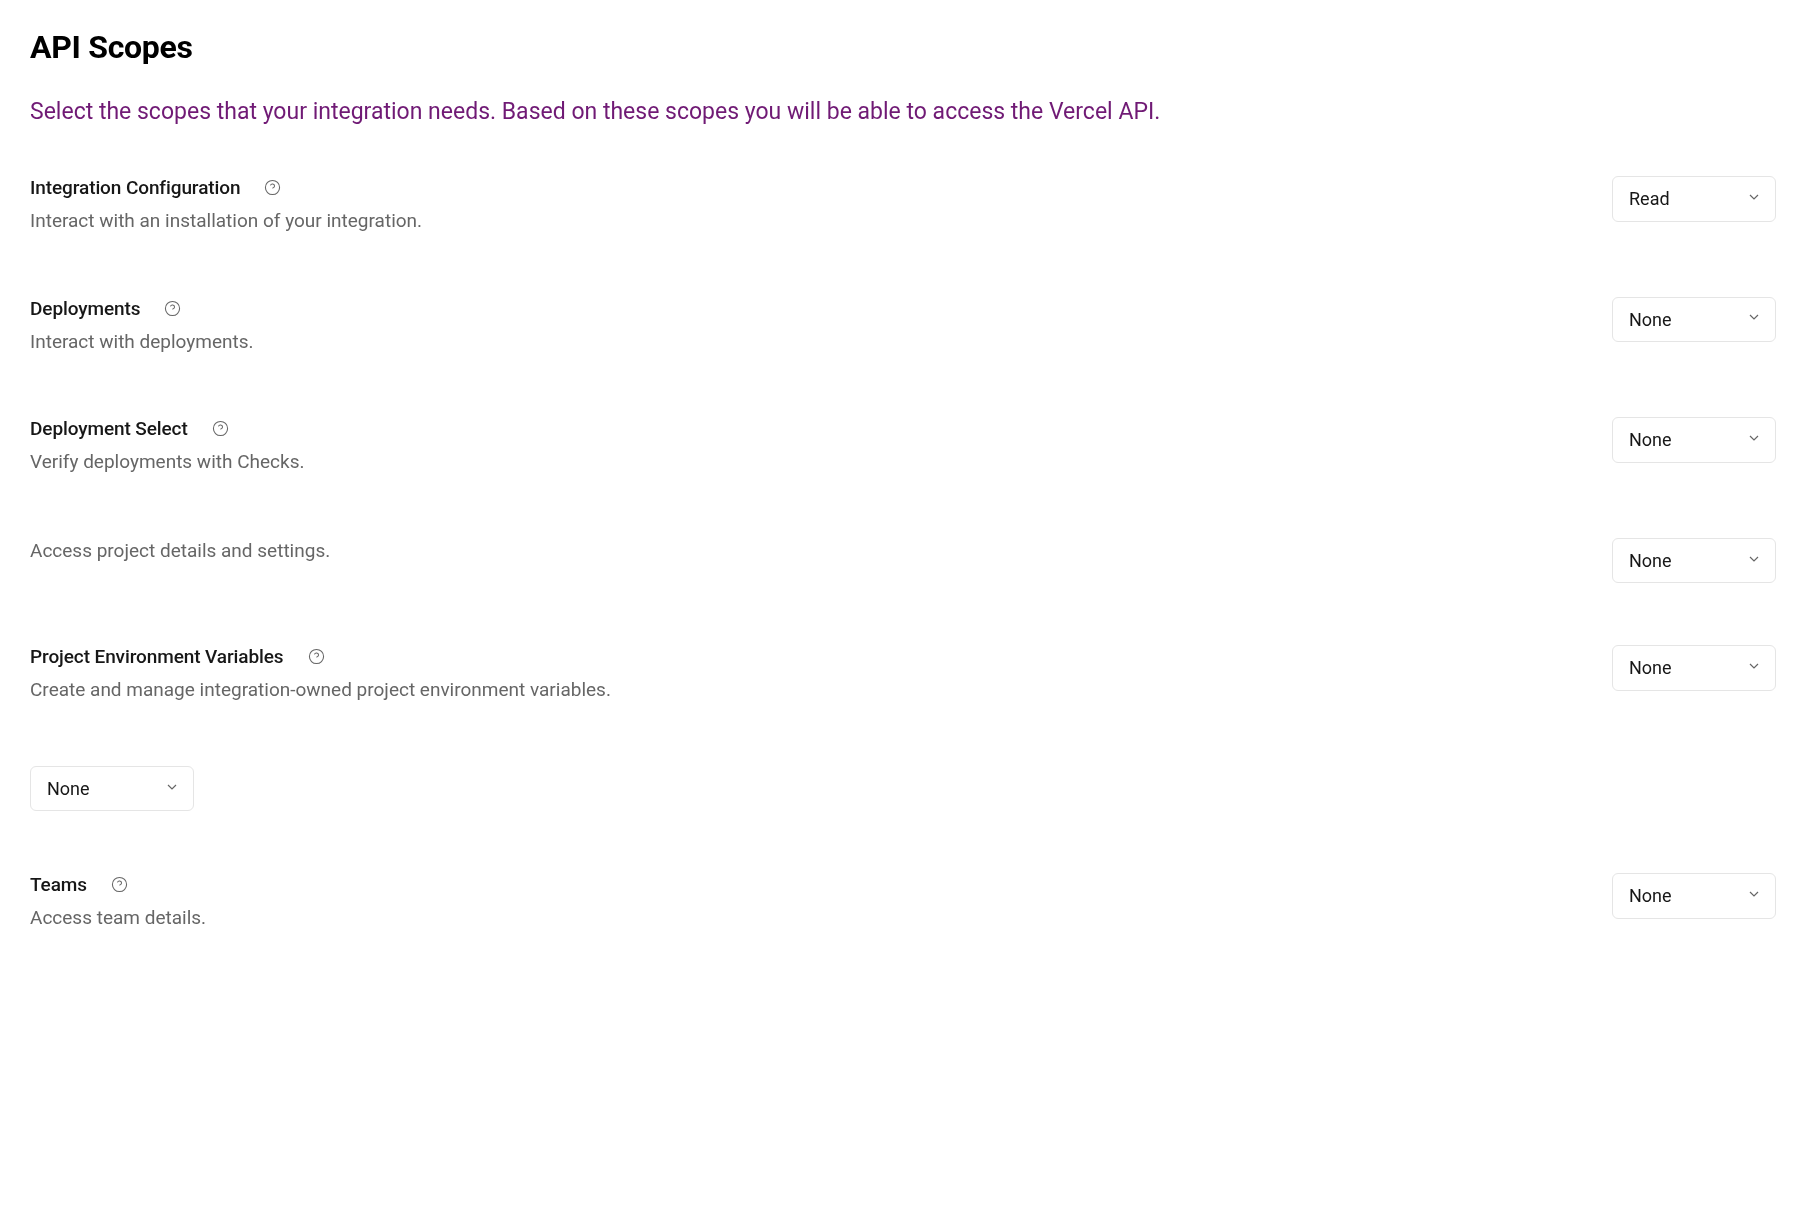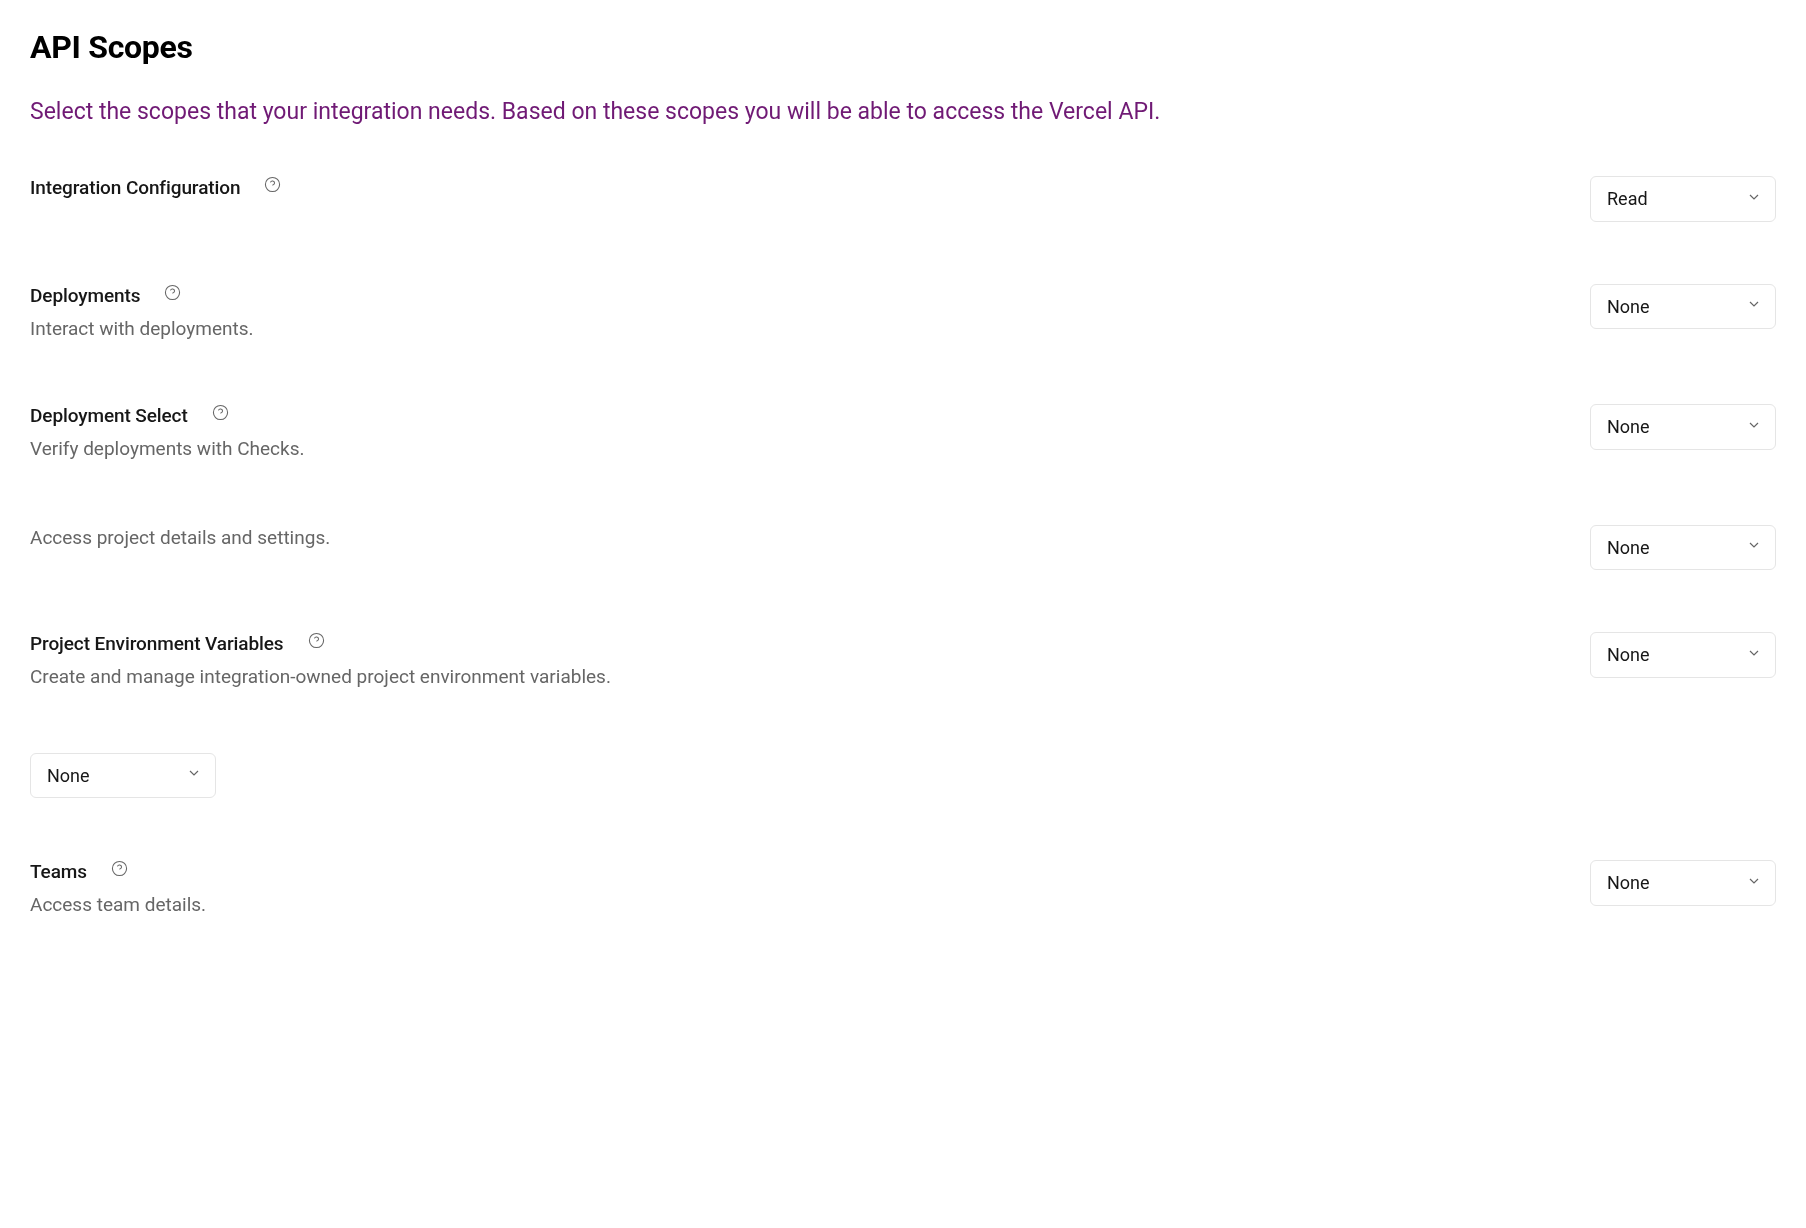--- a/index.html
+++ b/index.html
@@ -36,21 +36,21 @@
       display: flex;
       align-items: flex-start;
       justify-content: space-between;
       gap: 24px;
     }
     .scope-info {
       flex: 1;
     }
     .scope-label-line {
       display: flex;
-      align-items: flex-start;
+      align-items: center;
       gap: 24px;
       margin-bottom: 9px;
     }
     .scope-label {
       font-size: 19px;
       font-weight: 500;
       color: #171717;
       letter-spacing: -0.1px;
     }
     .help-icon {
@@ -81,21 +81,21 @@
     .select-control {
       appearance: none;
       -webkit-appearance: none;
       background: #ffffff;
       border: 1px solid #e5e5e5;
       border-radius: 6px;
       padding: 10px 44px 10px 16px;
       font-size: 18px;
       font-family: inherit;
       color: #171717;
-      width: 186px;
+      width: 164px;
       cursor: pointer;
       line-height: 1.3;
     }
     .select-wrap .chevron {
       position: absolute;
       right: 14px;
       top: 50%;
       transform: translateY(-50%);
       pointer-events: none;
     }
@@ -120,20 +120,21 @@
       <div class="scope-label-line">
         <span class="scope-label">Integration Configuration</span>
         <span class="help-icon">
           <svg viewBox="0 0 24 24">
               <circle cx="12" cy="12" r="10"></circle>
               <path d="M9.1 9a3 3 0 0 1 5.8 1c0 2-3 3-3 3"></path>
               <line x1="12" y1="17" x2="12" y2="17.01"></line>
             </svg>
         </span>
       </div>
+      <div class="scope-description">Interact with an installation of your integration.</div>
     </div>
     <div class="select-wrap">
       <select class="select-control"><option value="None">None</option><option value="Read" selected="">Read</option><option value="Read/Write">Read/Write</option></select>
       <span class="chevron">
         <svg viewBox="0 0 24 24">
             <polyline points="6 9 12 15 18 9"></polyline>
           </svg>
       </span>
     </div>
   </div>

